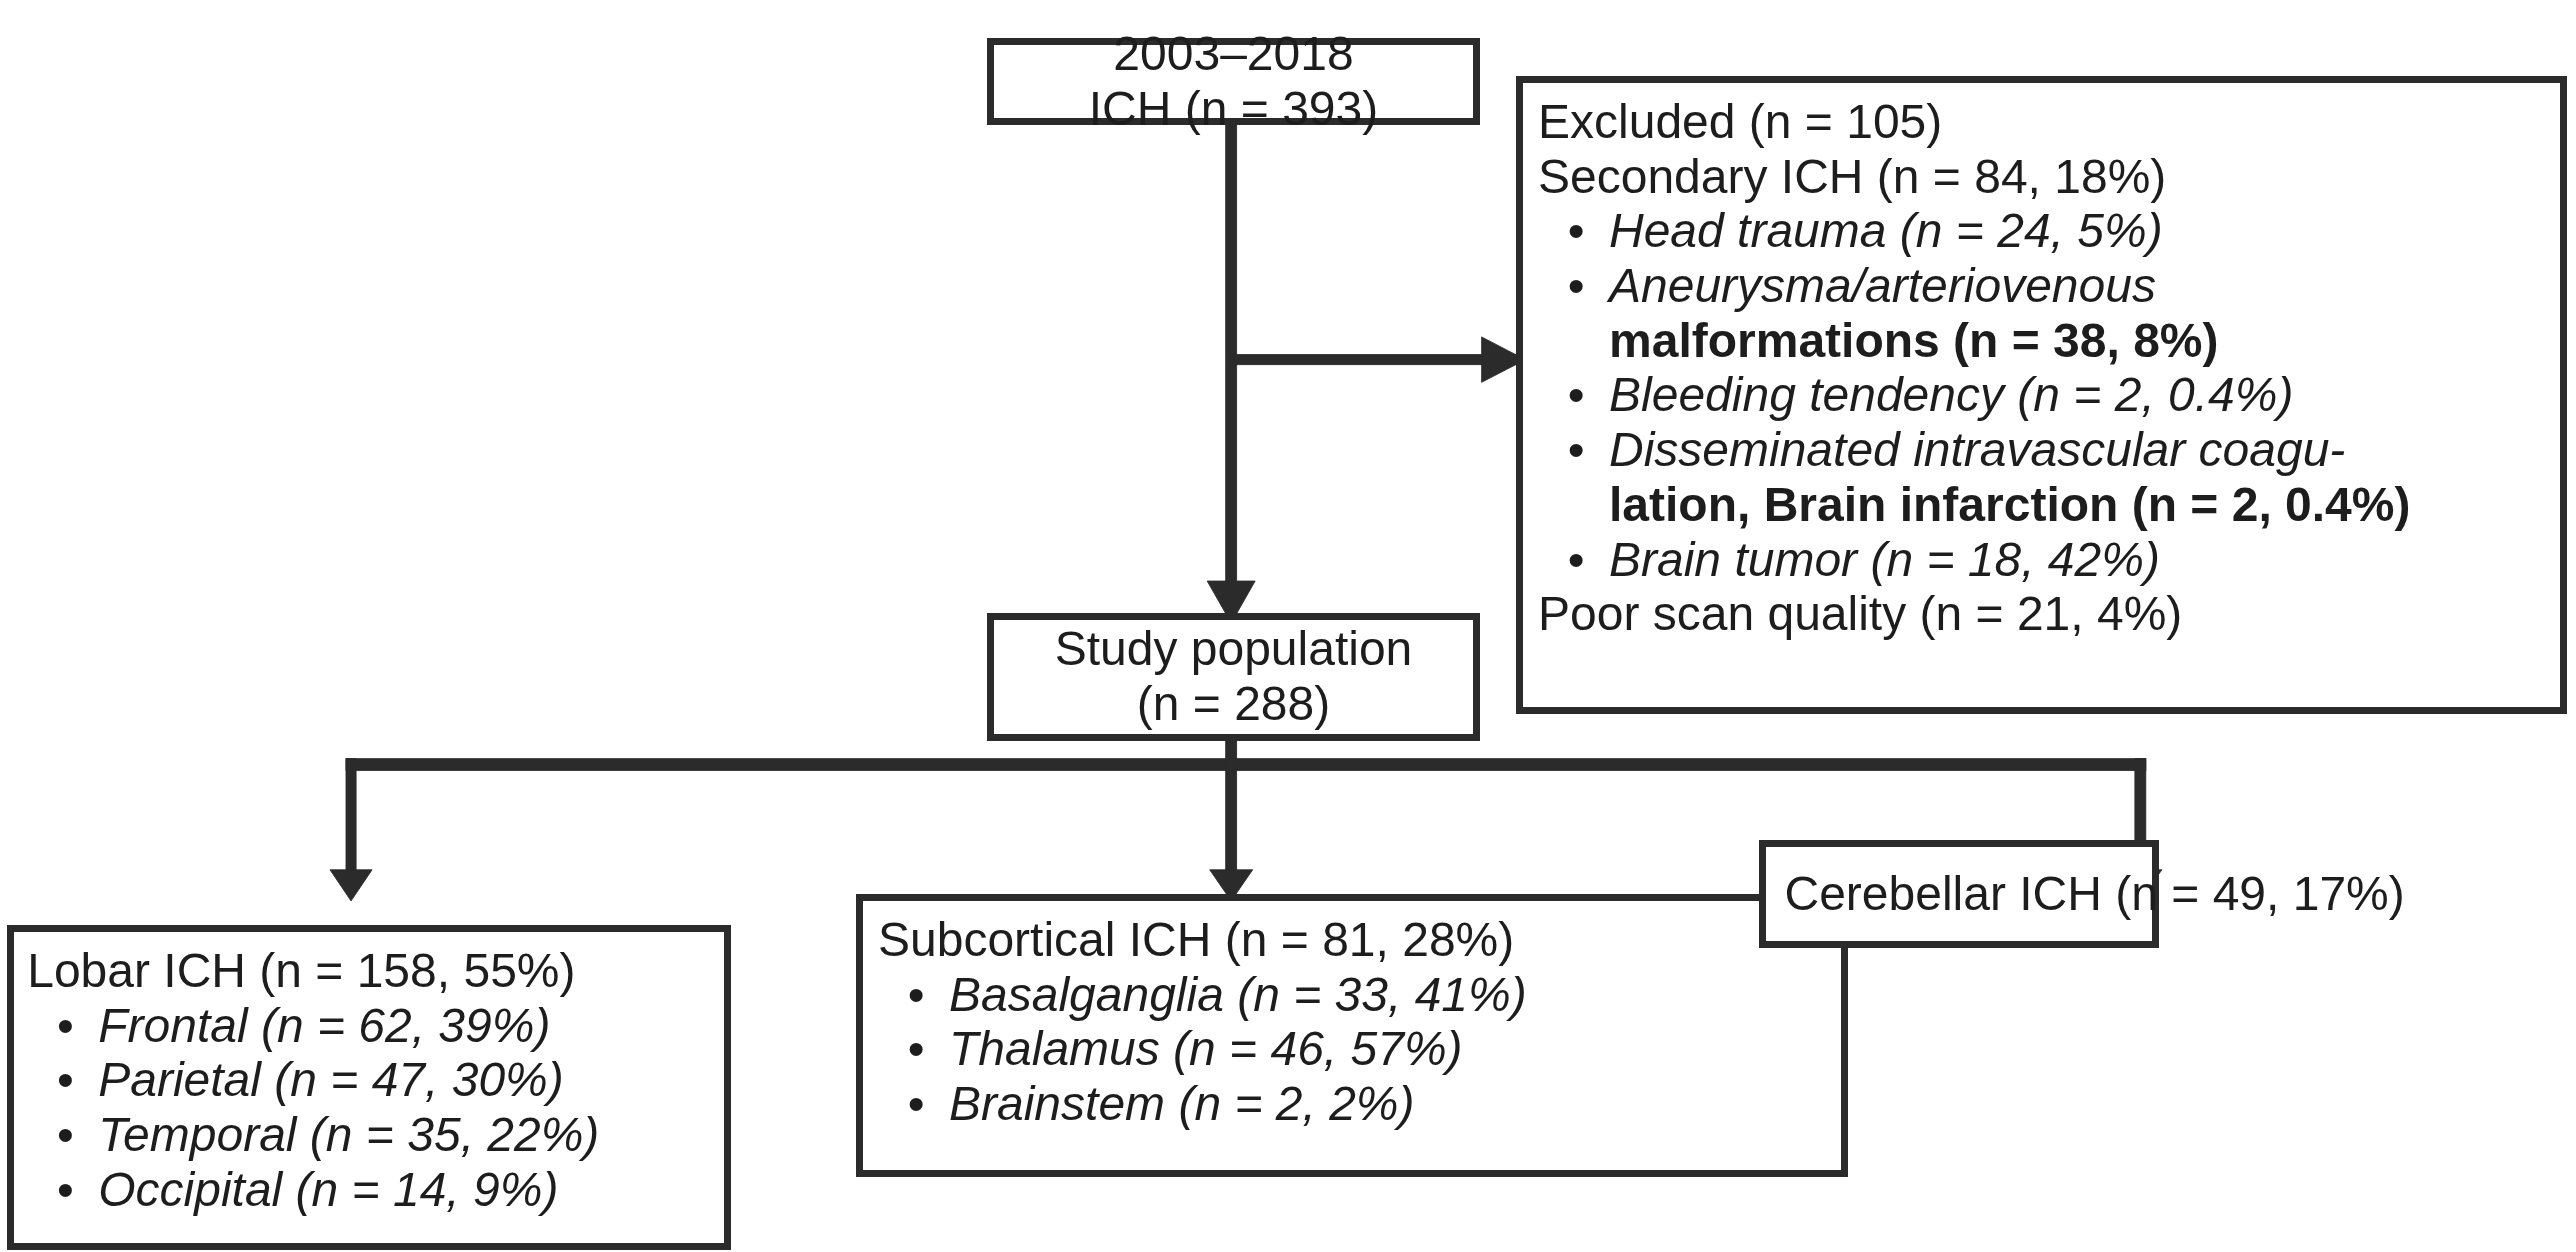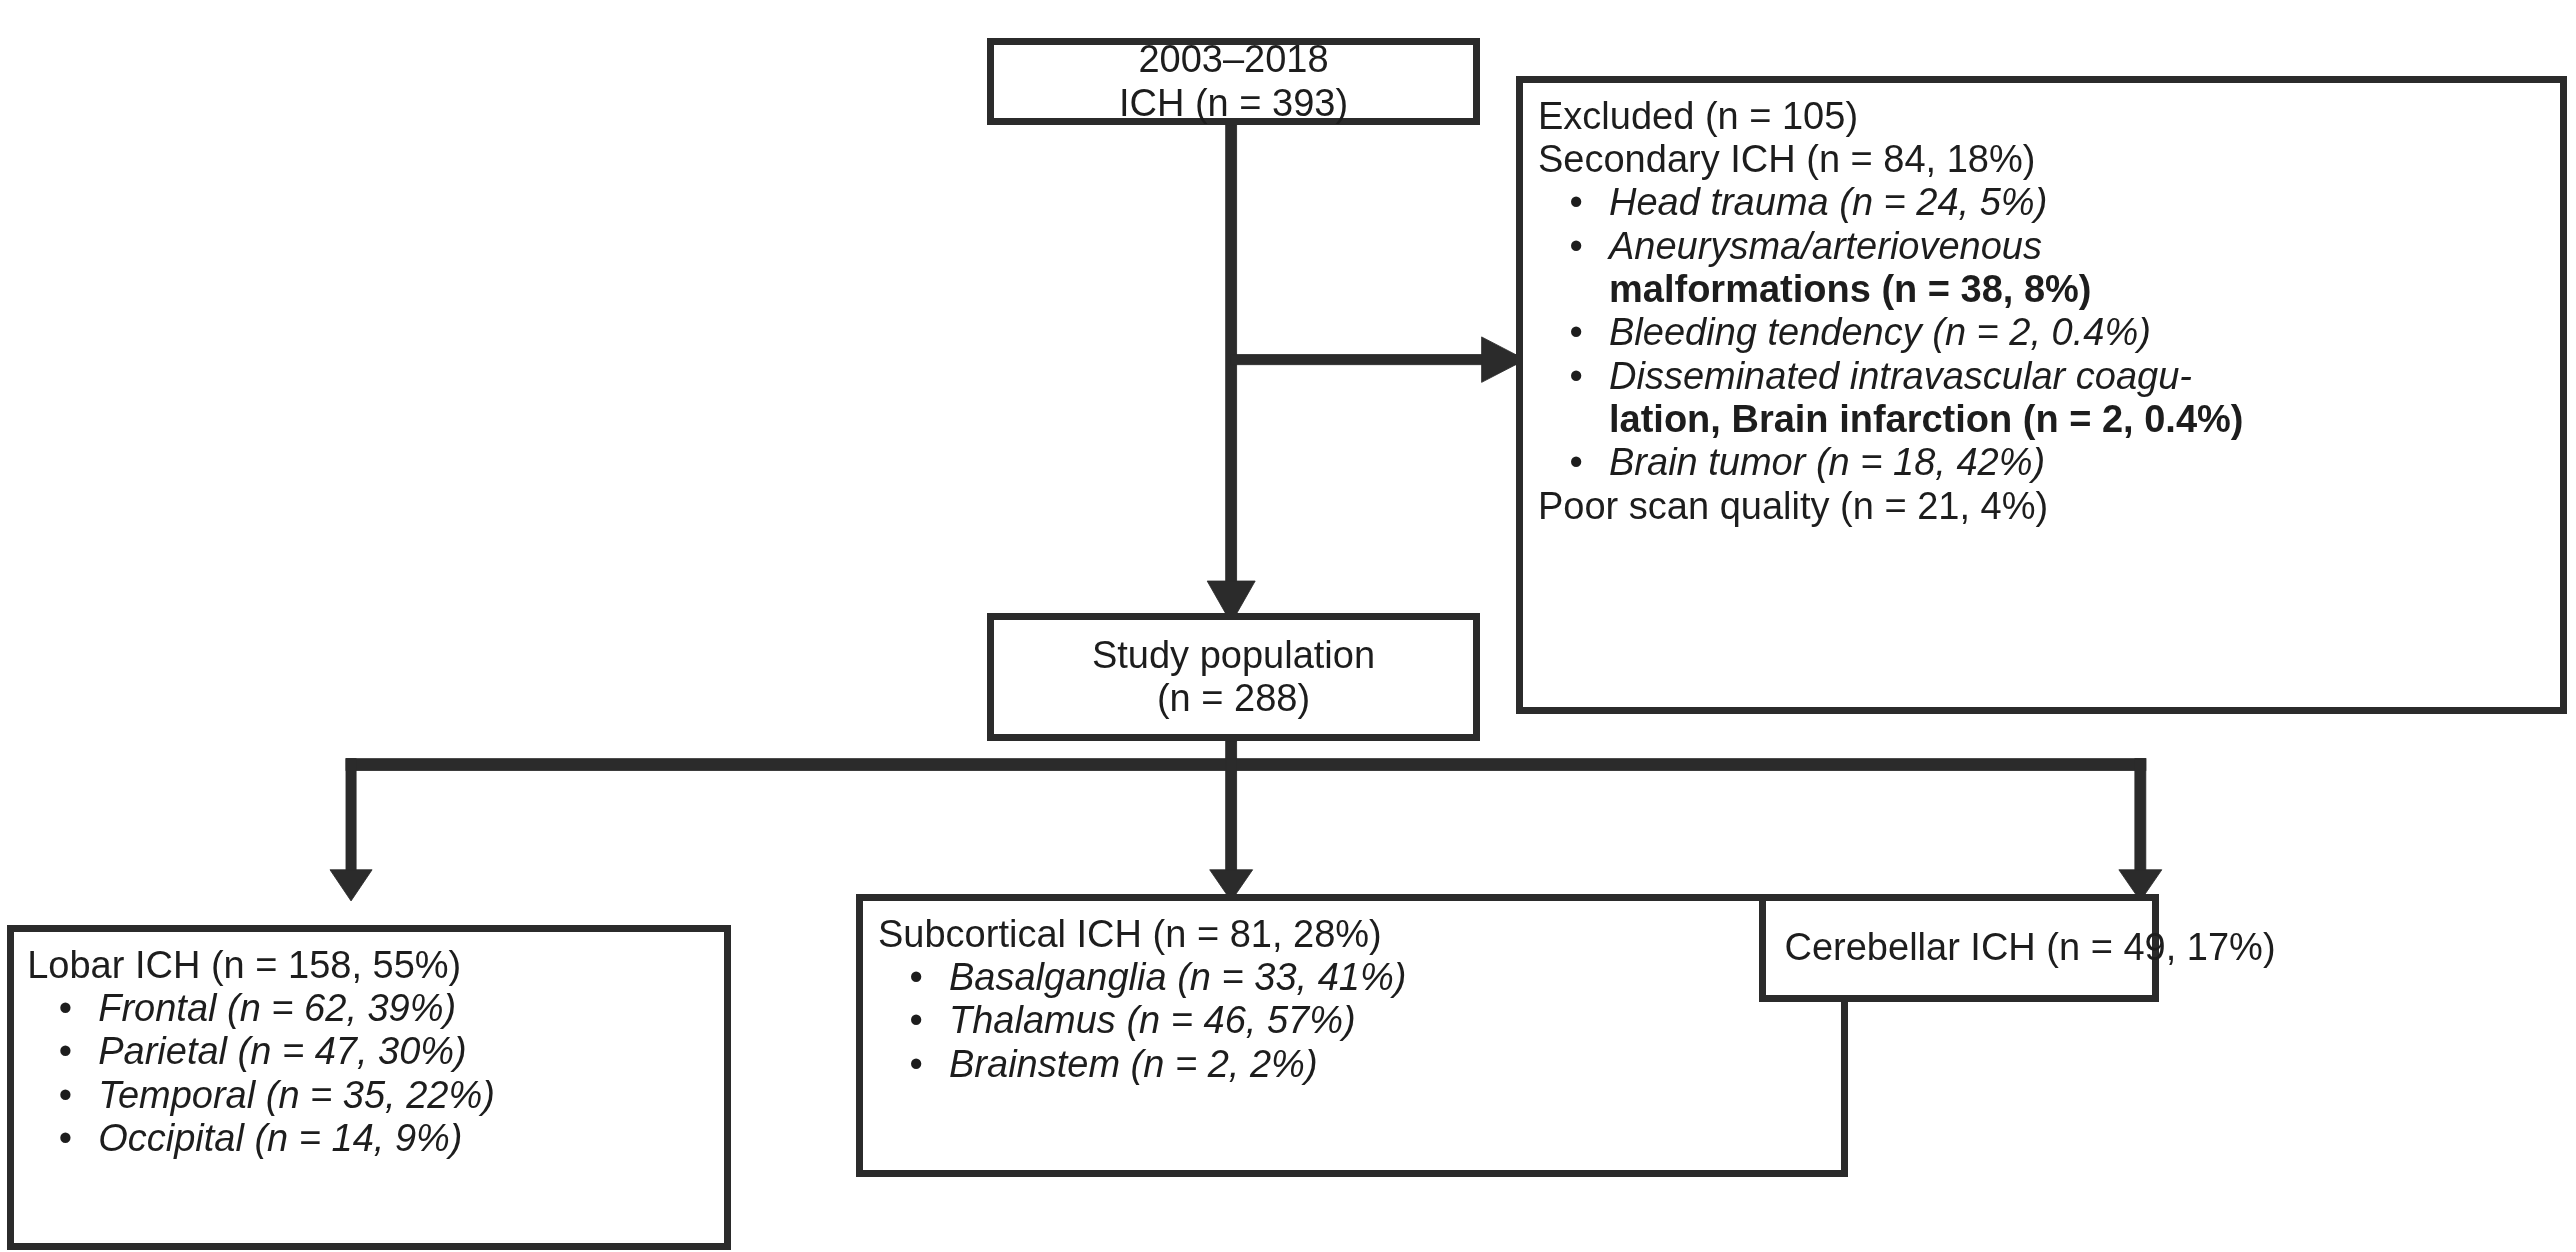--- a/index.html
+++ b/index.html
@@ -25,21 +25,21 @@
     width: 2576px;
     height: 1253px;
   }
   .node {
     position: absolute;
     box-sizing: border-box;
     border: 7.6px solid #2b2b2b;
     background: #ffffff;
     color: #1d1d1d;
     font-family: "Liberation Sans", sans-serif;
-    font-size: 38px;
+    font-size: 48px;
     line-height: 1.14;
     z-index: 2;
   }
   .node.center {
     display: flex;
     flex-direction: column;
     align-items: center;
     justify-content: center;
     text-align: center;
   }
@@ -51,21 +51,21 @@
 
   
   #node-source      { left: 987px; top: 38px;   width: 493px;  height: 87px; }
   #node-excluded    { left: 1516px; top: 76px;   width: 1051px; height: 638px;
                       padding: 11.8px 13.5px 0 15px; }
   #node-population  { left: 987px; top: 613px;  width: 493px;  height: 128px; }
   #node-lobar       { left: 6.7px;    top: 894px; width: 724px;  height: 325px;
                       padding: 11.8px 11.8px 0 13.5px; margin-top: 31px; }
   #node-subcortical { left: 856px; top: 894px; width: 992px;  height: 283px;
                       padding: 11.8px 11.8px 0 15px; }
-  #node-cerebellar  { left: 1759px; top: 894px; width: 400px;  height: 108px;
+  #node-cerebellar  { left: 1759px; top: 840px; width: 400px;  height: 108px;
                       display: flex; align-items: center; padding: 0 0 0 18.5px; }
 
   
   .blist { margin: 0; padding: 0; list-style: none; }
   .bitem {
     position: relative;
     padding-left: 71px;
     margin: 0;
   }
   .bitem .bullet {

